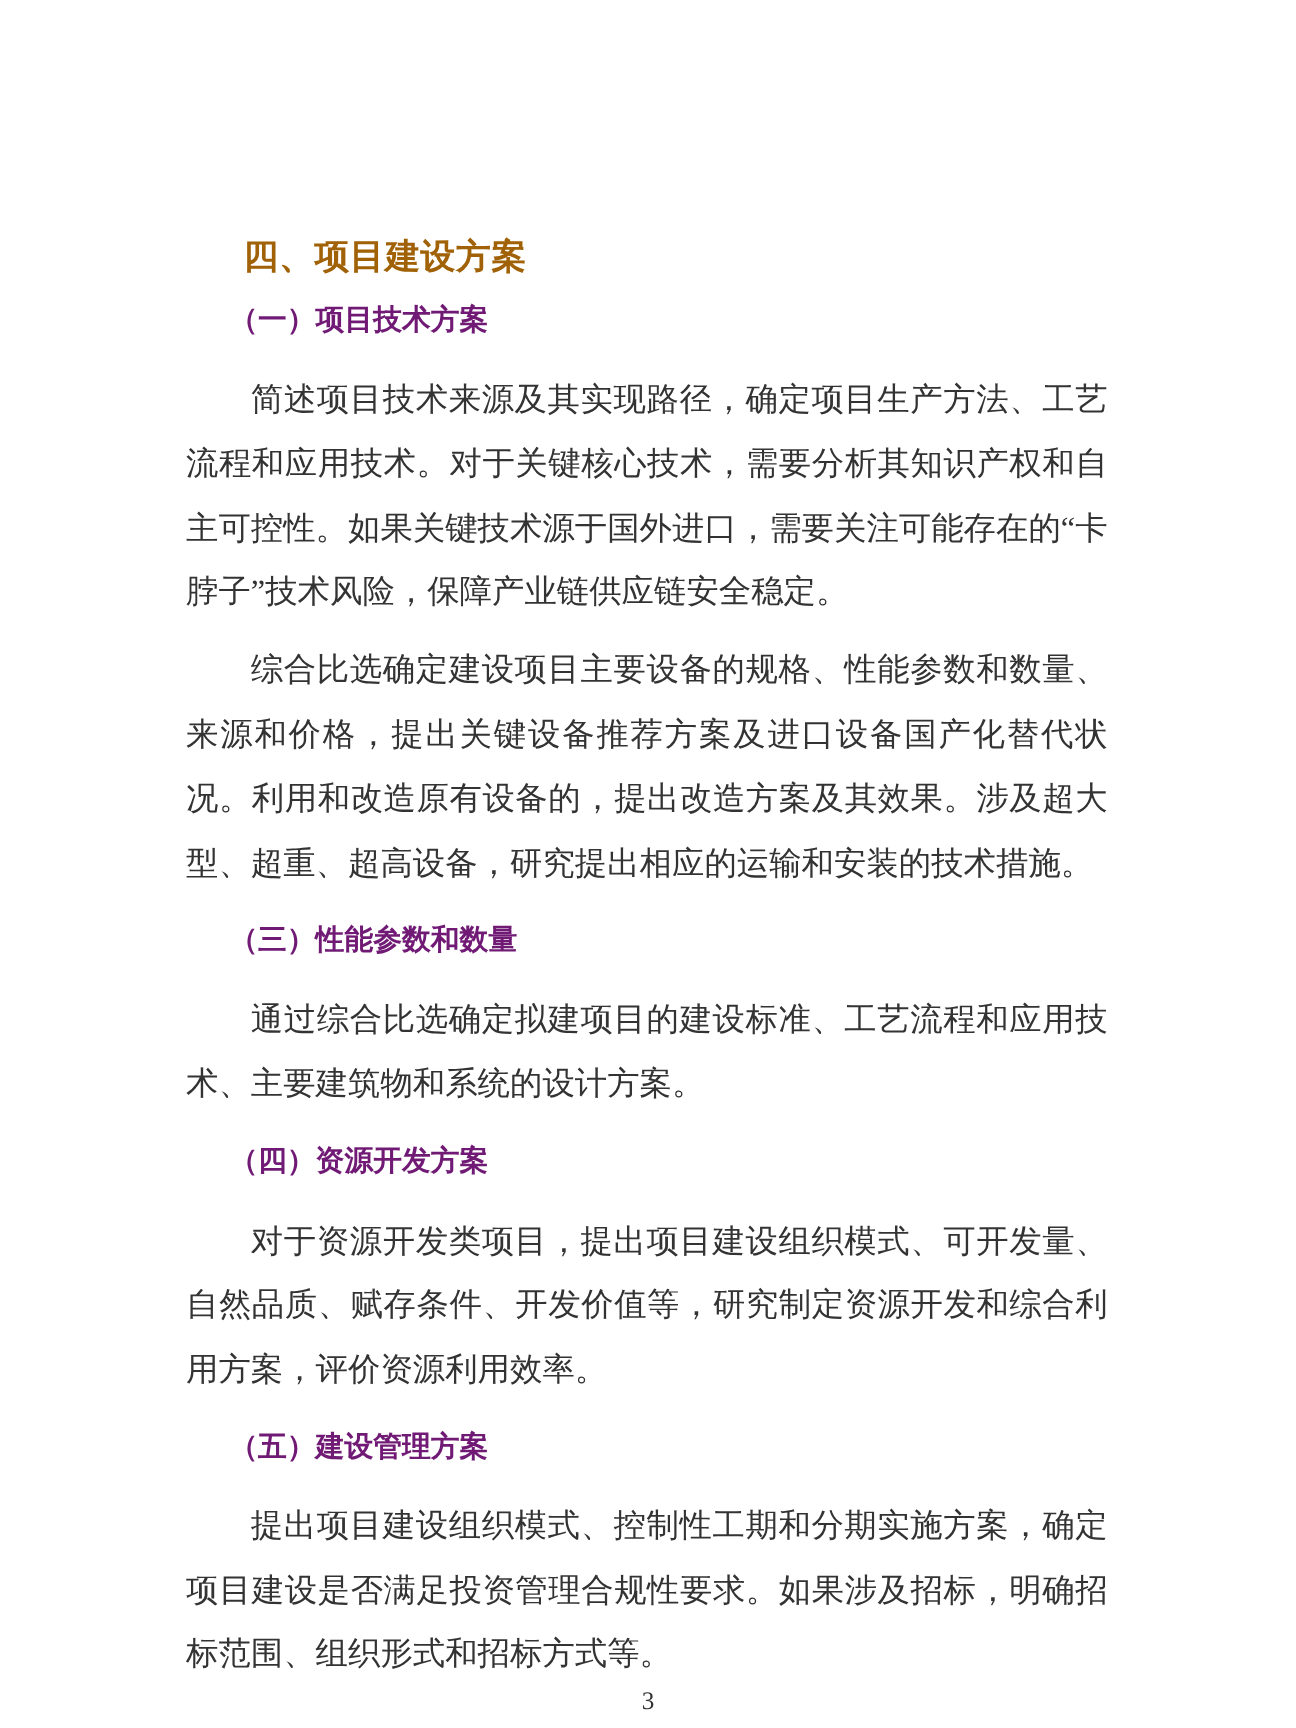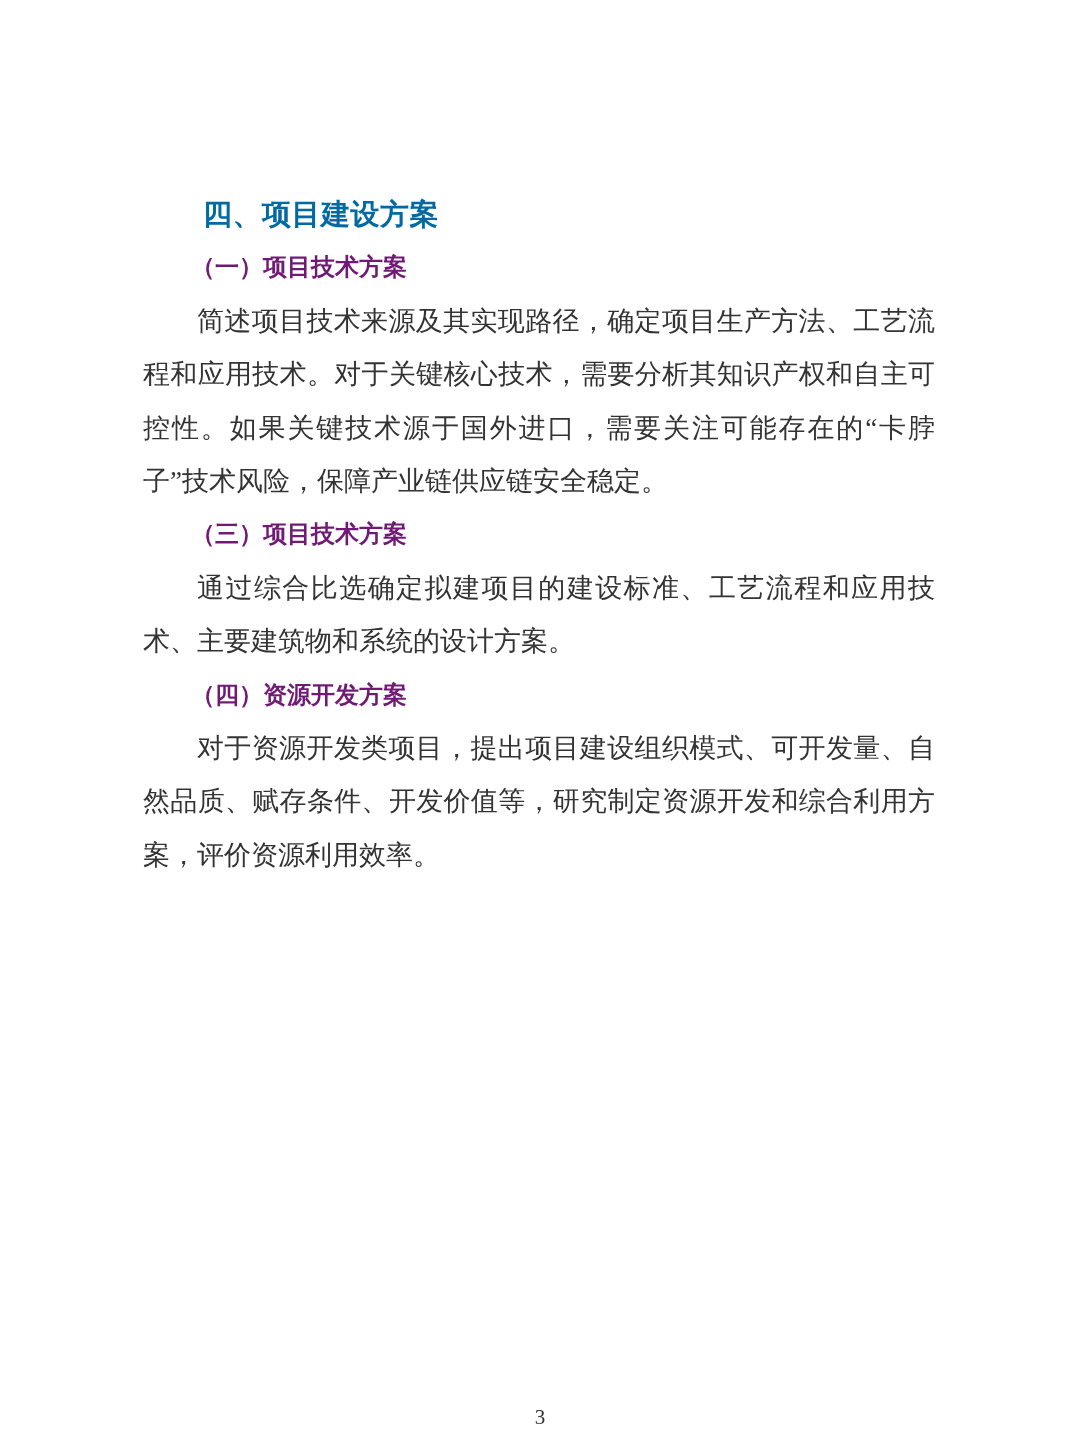--- a/index.html
+++ b/index.html
@@ -27,35 +27,35 @@
     left: 143px;
     top: 188px;
     width: 792px;
   }
   .chapter-heading {
     margin: 0;
     font-family: "Liberation Sans", sans-serif;
     font-weight: 700;
     font-size: 29px;
     line-height: 53.4px;
-    color: #0369a1;
+    color: #a16207;
     text-indent: 60px;
     letter-spacing: 0.5px;
   }
   .section-title {
     margin: 0;
     font-family: "Liberation Serif", serif;
     font-weight: 700;
     font-size: 24px;
     line-height: 53.4px;
     color: #701a75;
     text-indent: 2em;
   }
   .section-paragraph {
-    margin: 0;
+    margin: 12px;
     font-family: "Liberation Serif", serif;
     font-weight: 400;
     font-size: 27px;
     line-height: 53.4px;
     color: #333333;
     text-align: justify;
     text-justify: inter-character;
     text-indent: 2em;
     word-break: break-all;
   }
@@ -78,29 +78,34 @@
   <div class="content">
 
     <h1 class="chapter-heading">四、项目建设方案</h1>
 
     <section>
       <h2 class="section-title">（一）项目技术方案</h2>
       <p class="section-paragraph">简述项目技术来源及其实现路径，确定项目生产方法、工艺流程和应用技术。对于关键核心技术，需要分析其知识产权和自主可控性。如果关键技术源于国外进口，需要关注可能存在的“卡脖子”技术风险，保障产业链供应链安全稳定。</p>
     </section>
 
     <section>
+      <p class="section-paragraph">综合比选确定建设项目主要设备的规格、性能参数和数量、来源和价格，提出关键设备推荐方案及进口设备国产化替代状况。利用和改造原有设备的，提出改造方案及其效果。涉及超大型、超重、超高设备，研究提出相应的运输和安装的技术措施。</p>
     </section>
 
     <section>
-      <h2 class="section-title">（三）项目技术方案</h2>
+      <h2 class="section-title">（三）性能参数和数量</h2>
       <p class="section-paragraph">通过综合比选确定拟建项目的建设标准、工艺流程和应用技术、主要建筑物和系统的设计方案。</p>
     </section>
 
     <section>
       <h2 class="section-title">（四）资源开发方案</h2>
       <p class="section-paragraph">对于资源开发类项目，提出项目建设组织模式、可开发量、自然品质、赋存条件、开发价值等，研究制定资源开发和综合利用方案，评价资源利用效率。</p>
     </section>
 
+    <section>
+      <h2 class="section-title">（五）建设管理方案</h2>
+      <p class="section-paragraph">提出项目建设组织模式、控制性工期和分期实施方案，确定项目建设是否满足投资管理合规性要求。如果涉及招标，明确招标范围、组织形式和招标方式等。</p>
+    </section>
 
   </div>
 
   <div class="page-number">3</div>
 </div>
 
 </body></html>

